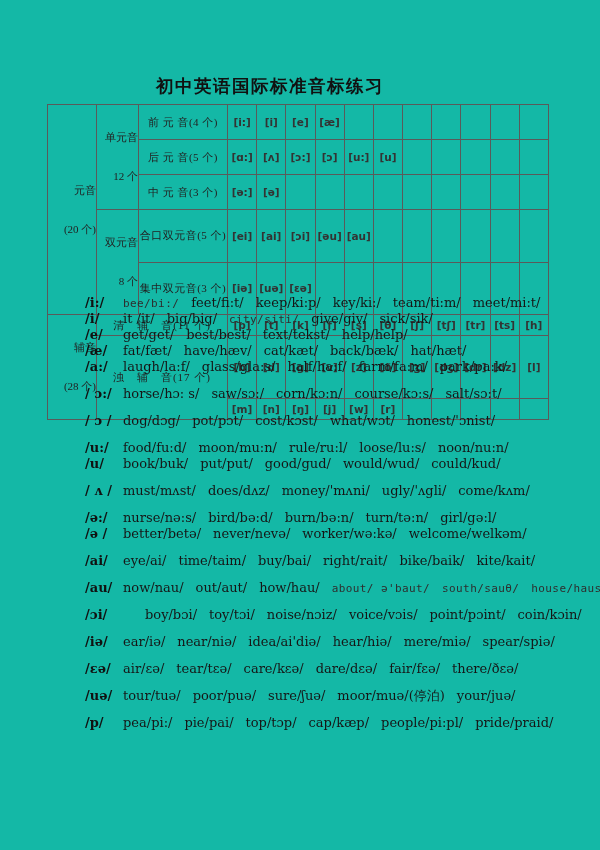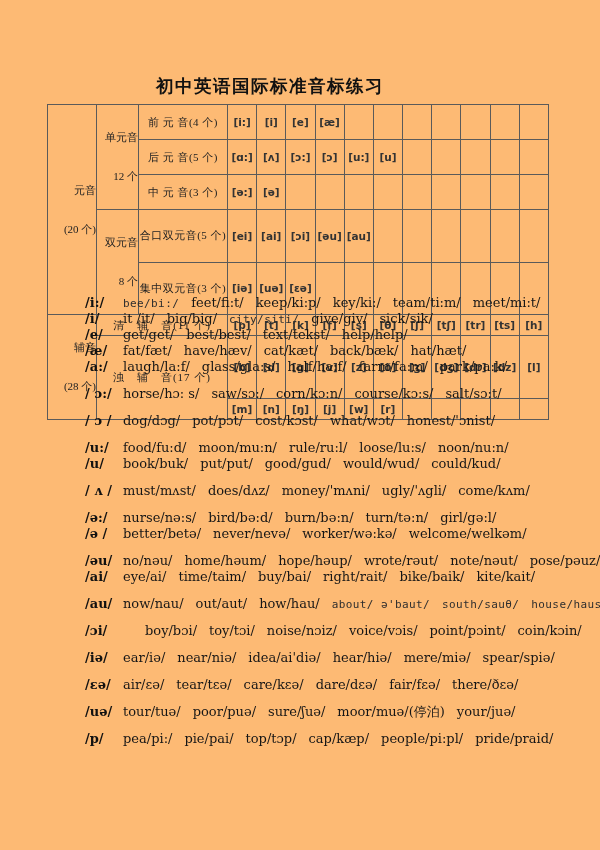--- a/index.html
+++ b/index.html
@@ -5,21 +5,21 @@
   :root{
     --ink:#1f1f1f;
     --border:#5a5a5a;
     --symbol:#333333;
   }
   html,body{margin:0;padding:0;background:#ffffff;}
   body{
     width:600px;height:850px;position:relative;overflow:hidden;
     font-family:"Liberation Serif", serif;color:var(--ink);
   }
-  .page{position:absolute;inset:0;background:#fdba74;padding-left:12px;}
+  .page{position:absolute;inset:0;background:#14b8a6;padding-left:12px;}
 
   
   .title{
     position:absolute;top:74px;left:0;width:540px;text-align:center;
     font-size:17.5px;font-weight:bold;letter-spacing:1.5px;color:#111;
     font-family:"Liberation Serif", serif;
   }
 
   
   table.ipa-table{
@@ -322,29 +322,20 @@
         <div class="wline">
           <span class="wlabel">/ə /</span>
           <span class="word">better/betə/</span>
           <span class="word">never/nevə/</span>
           <span class="word">worker/wə:kə/</span>
           <span class="word">welcome/welkəm/</span>
         </div>
       </div>
       <div class="wgroup">
         <div class="wline">
-          <span class="wlabel">/əu/</span>
-          <span class="word">no/nəu/</span>
-          <span class="word">home/həum/</span>
-          <span class="word">hope/həup/</span>
-          <span class="word">wrote/rəut/</span>
-          <span class="word">note/nəut/</span>
-          <span class="word">pose/pəuz/</span>
-        </div>
-        <div class="wline">
           <span class="wlabel">/ai/</span>
           <span class="word">eye/ai/</span>
           <span class="word">time/taim/</span>
           <span class="word">buy/bai/</span>
           <span class="word">right/rait/</span>
           <span class="word">bike/baik/</span>
           <span class="word">kite/kait/</span>
         </div>
       </div>
       <div class="wgroup">

